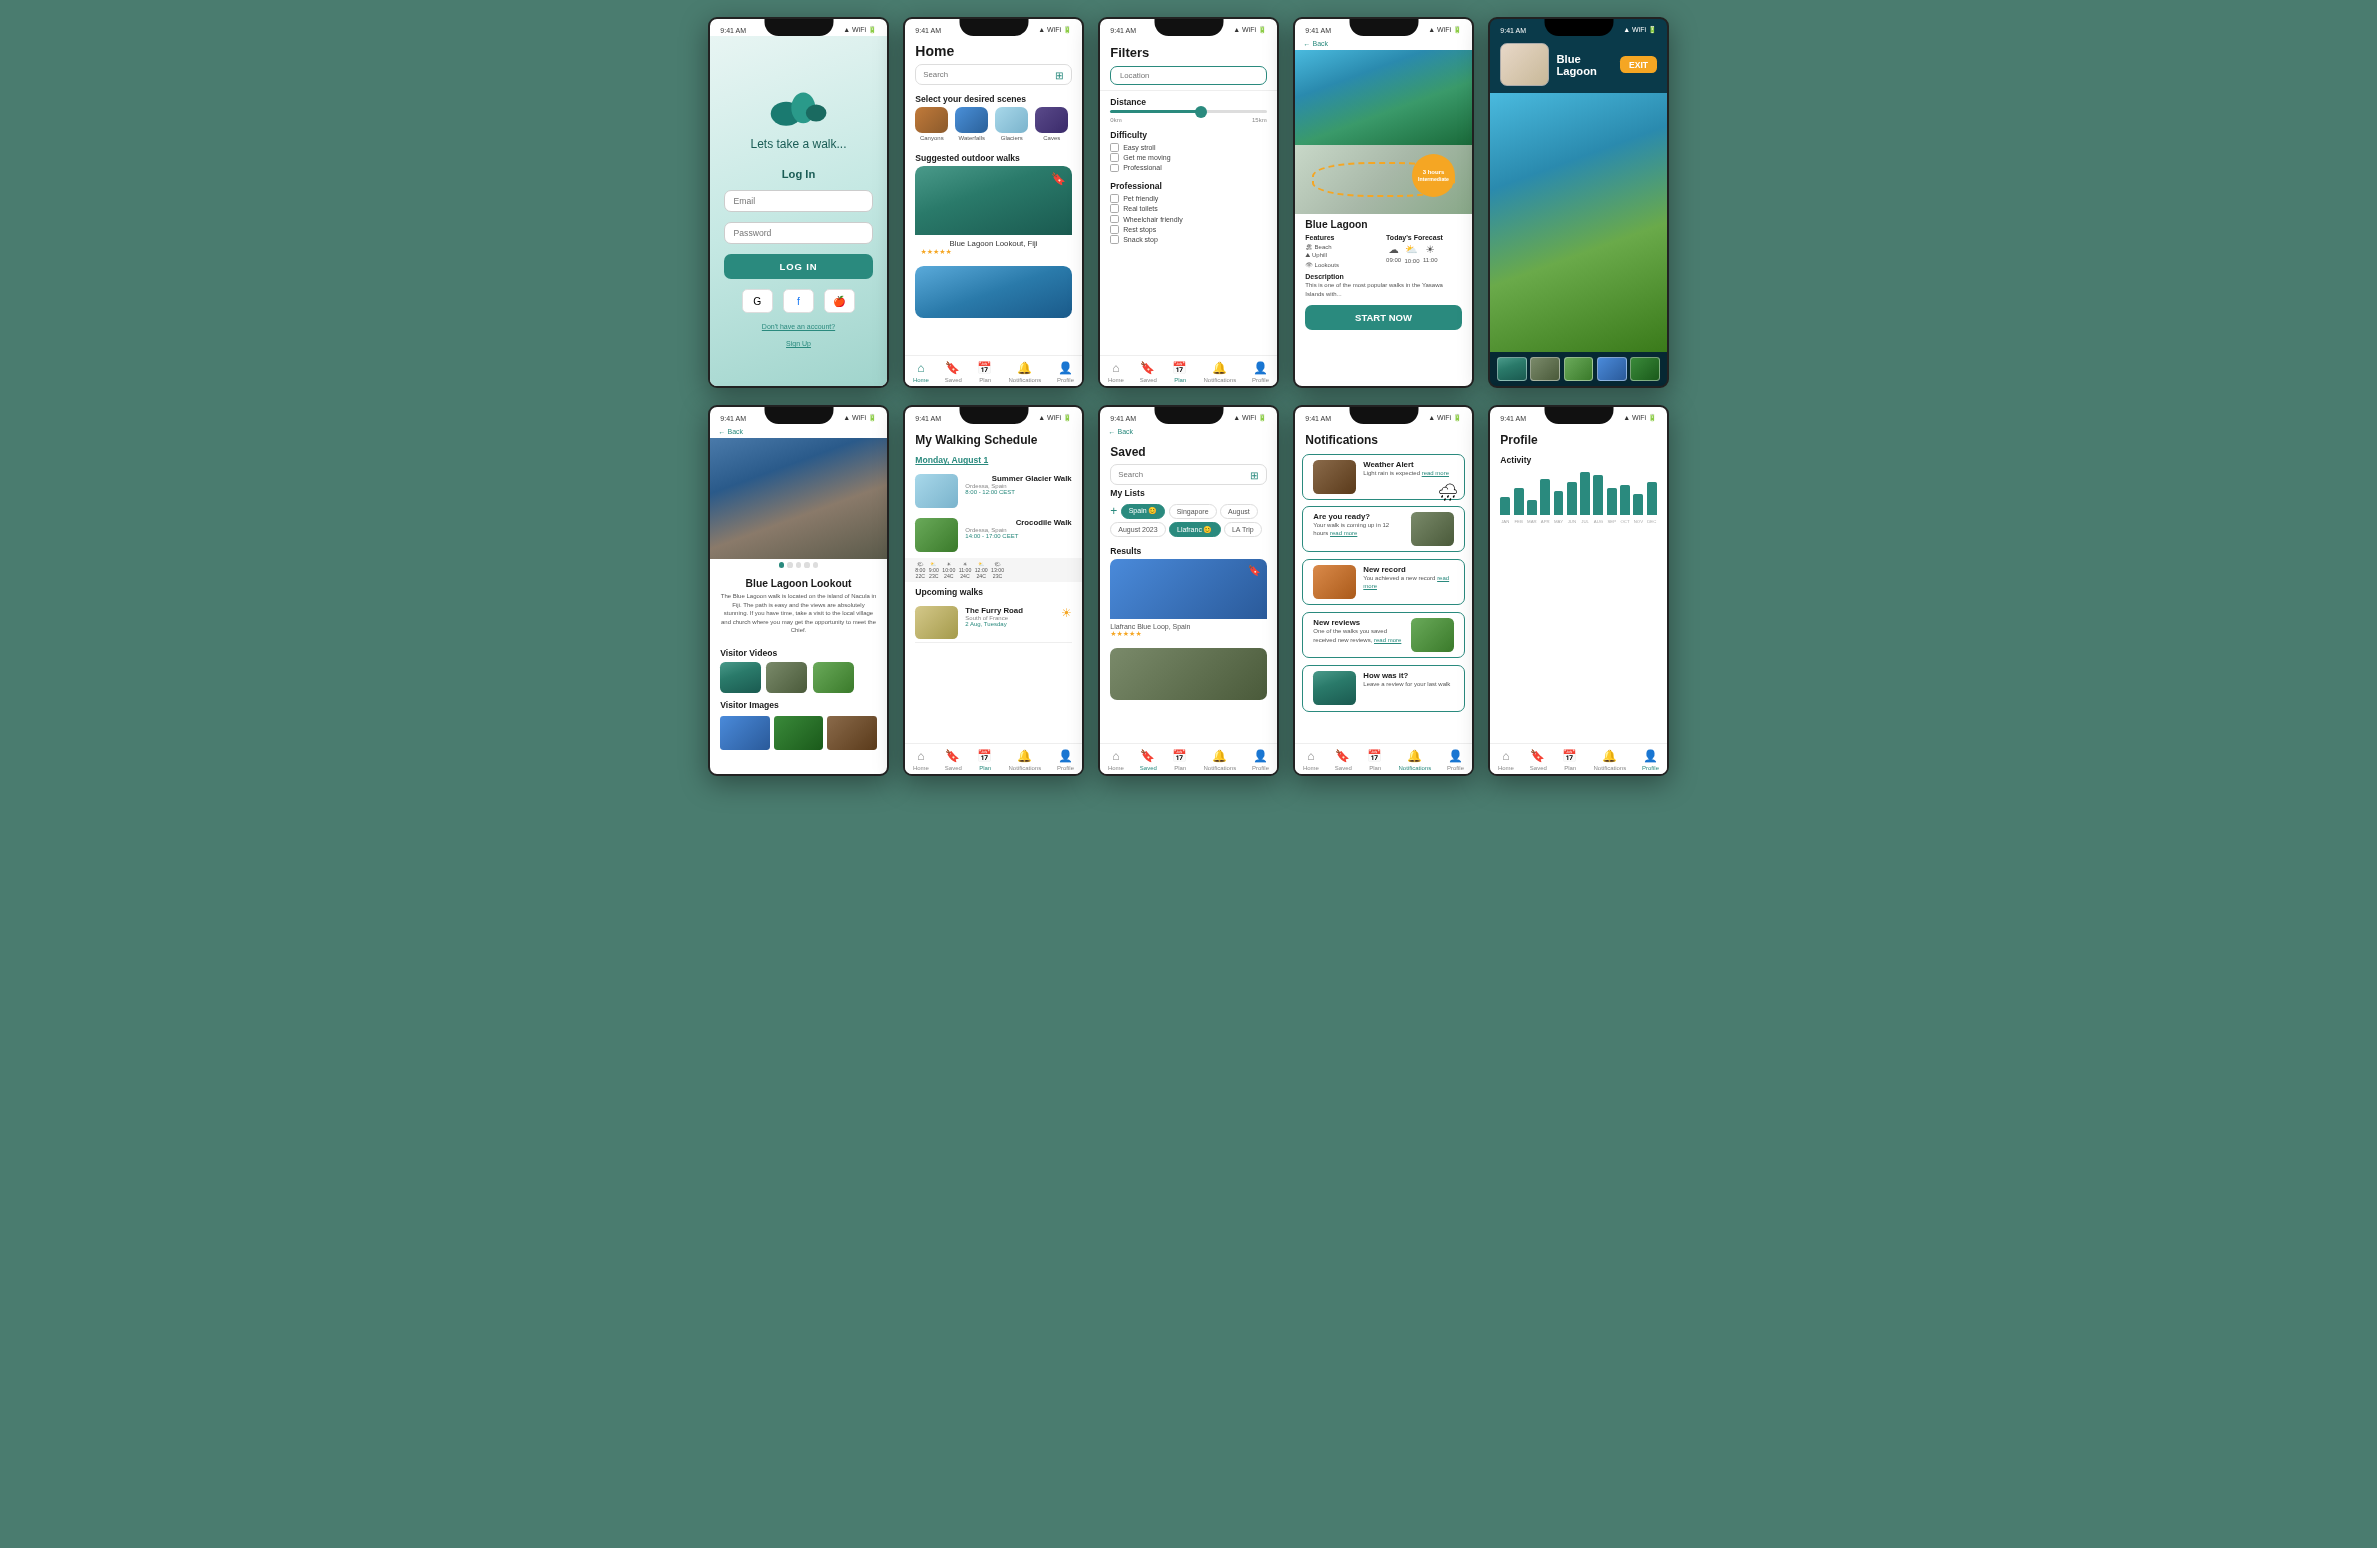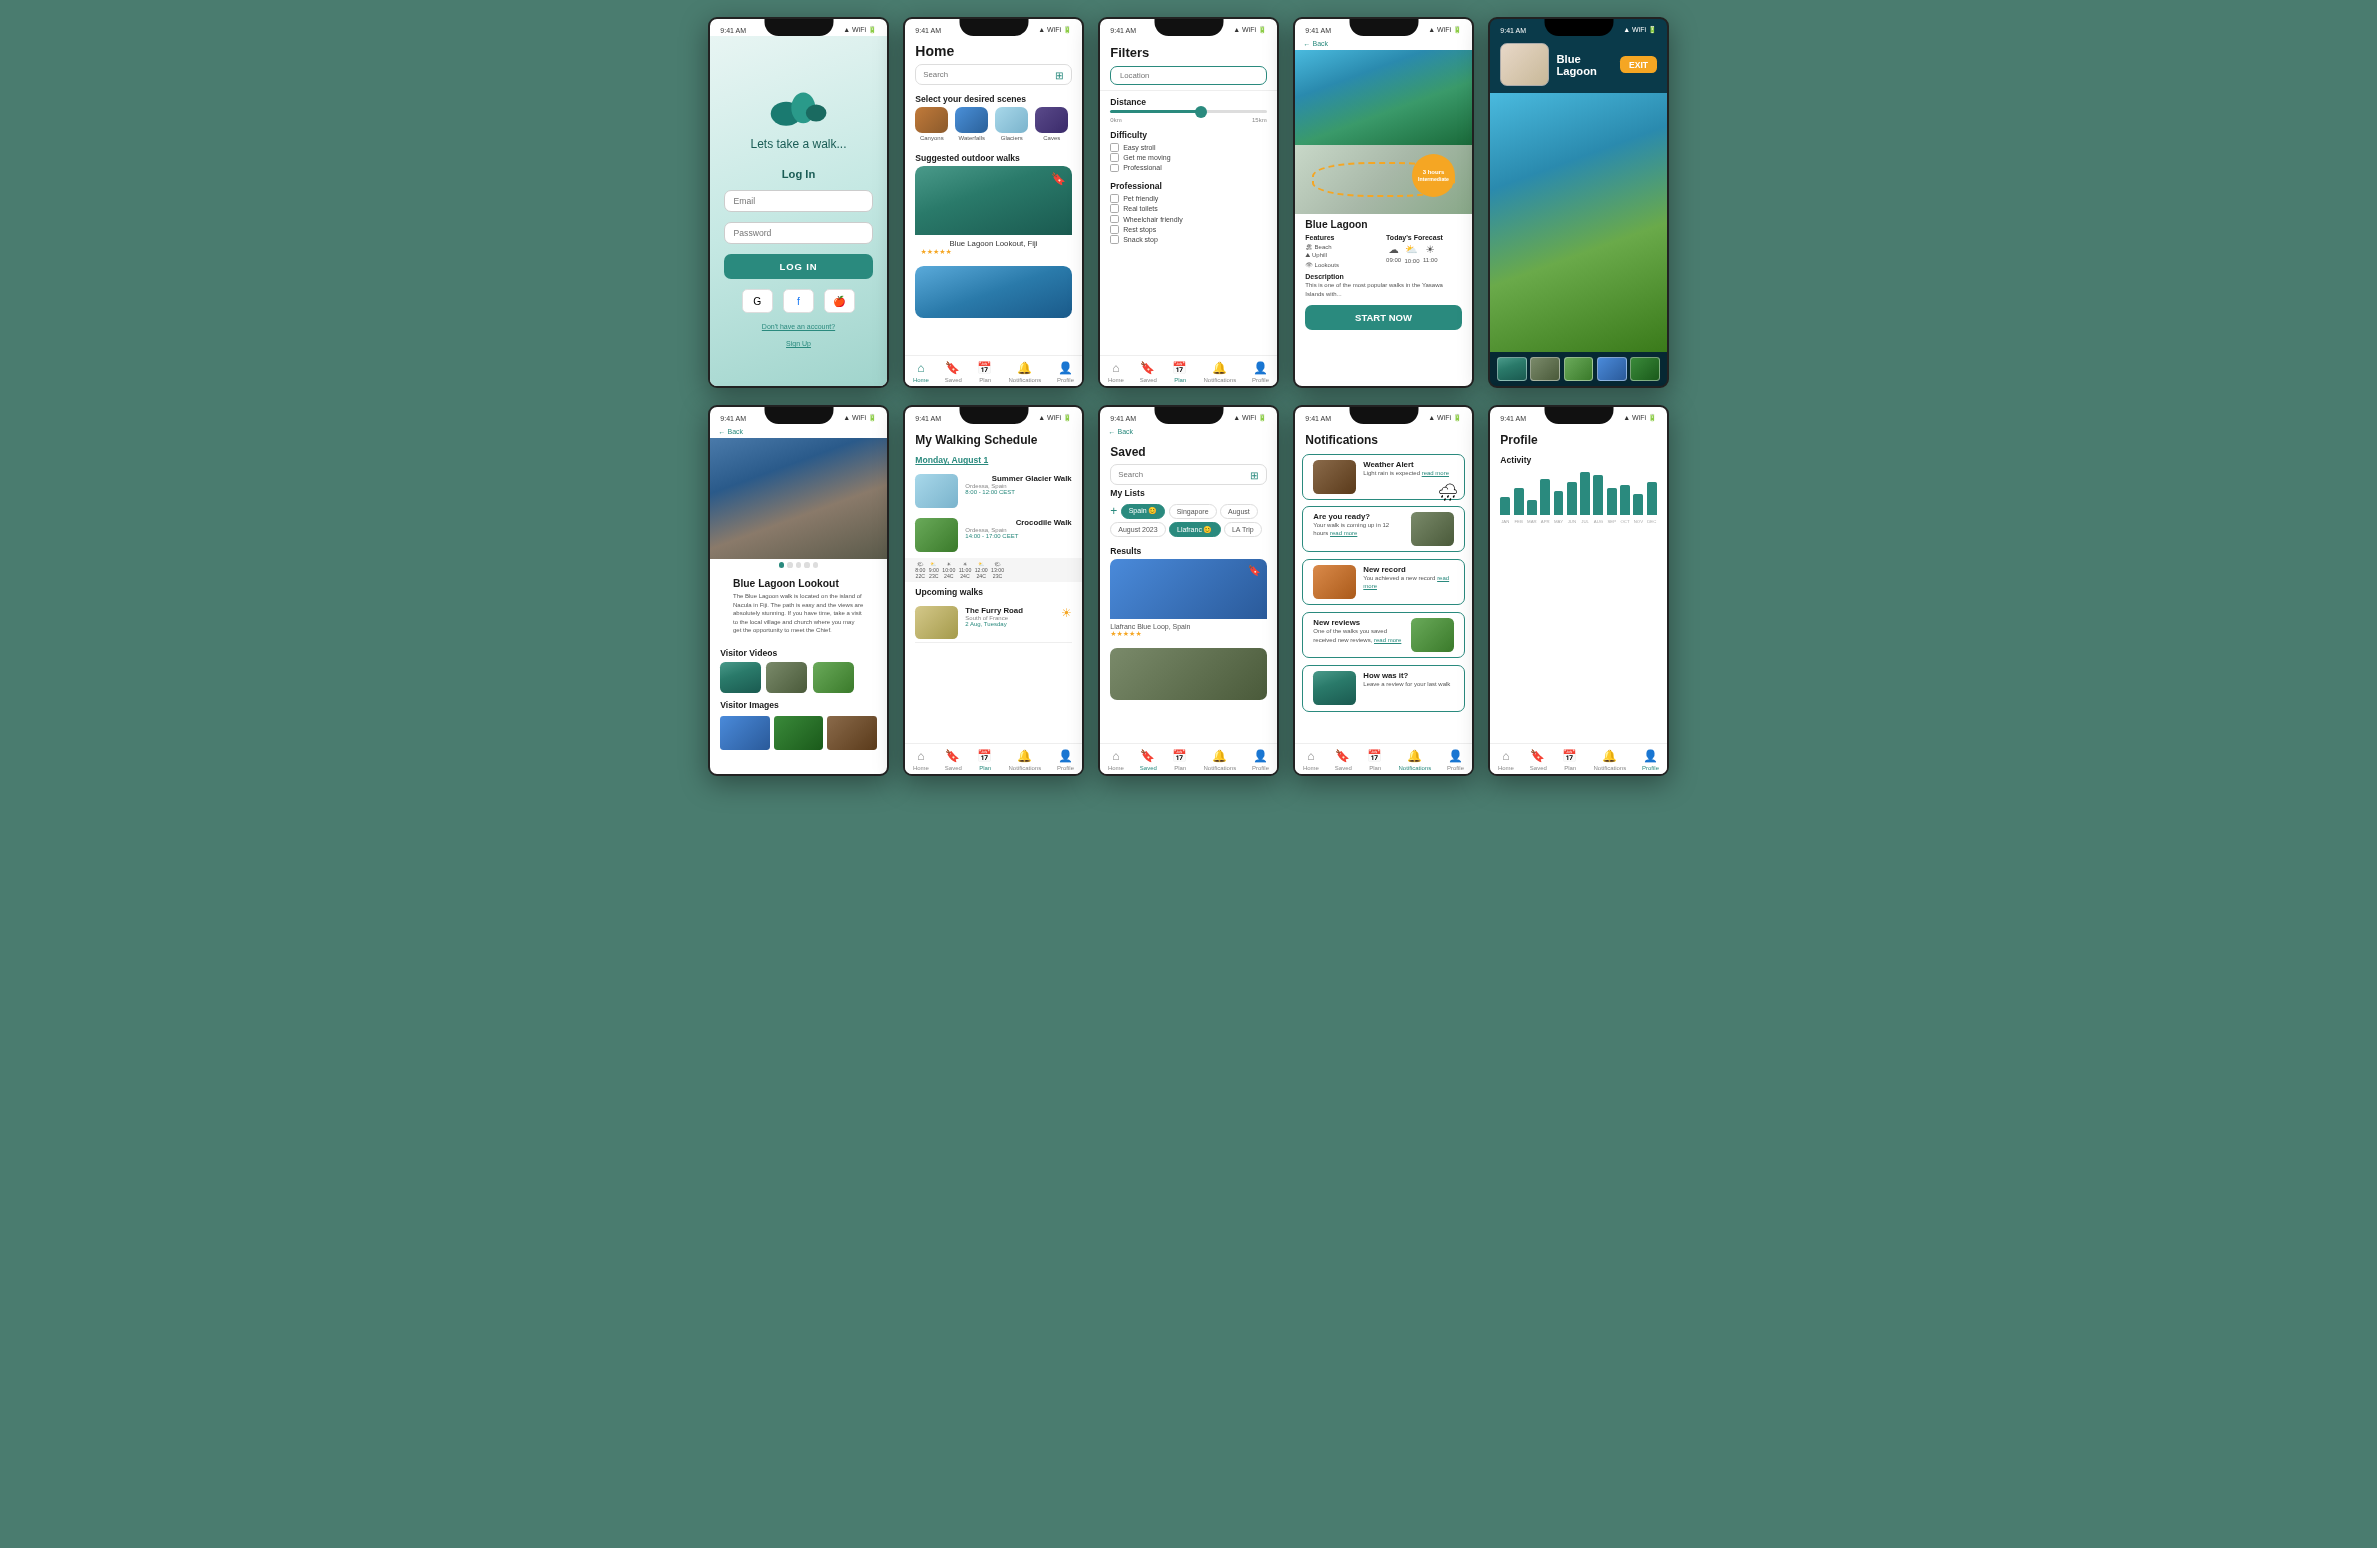--- a/index.html
+++ b/index.html
@@ -291,21 +291,21 @@
       font-size: 9.5px;
       font-weight: 600;
       cursor: pointer;
       margin-top: 7px;
     }
     .walk-main-img {
       width: 100%;
       height: 172px;
       background: linear-gradient(160deg, #4a9add 0%, #2a7aaa 50%, #6aaa4a 60%, #3a7a1a 100%);
     }
-    .walk-detail-bottom { padding: 7px 23px; }
+    .walk-detail-bottom { padding: 7px 10px; text-align: center; }
     .walk-detail-title { font-size: 10.3px; font-weight: 700; color: #1a1a1a; margin-bottom: 3.4px; }
     .walk-detail-desc { font-size: 6px; color: #555; line-height: 1.4; }
     .visitor-section-title { font-size: 8.6px; font-weight: 600; color: #1a1a1a; margin: 7px 10.3px 3.4px; }
     .visitor-videos-row { display: flex; gap: 5.2px; padding: 0 10.3px; }
     .visitor-video-thumb {
       width: 41px;
       height: 31px;
       border-radius: 5.2px;
       overflow: hidden;
     }

